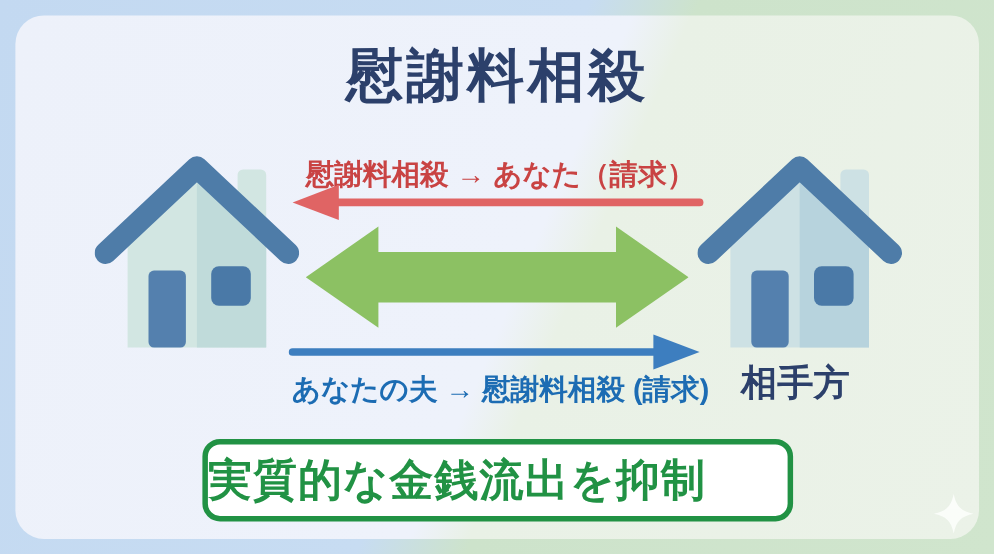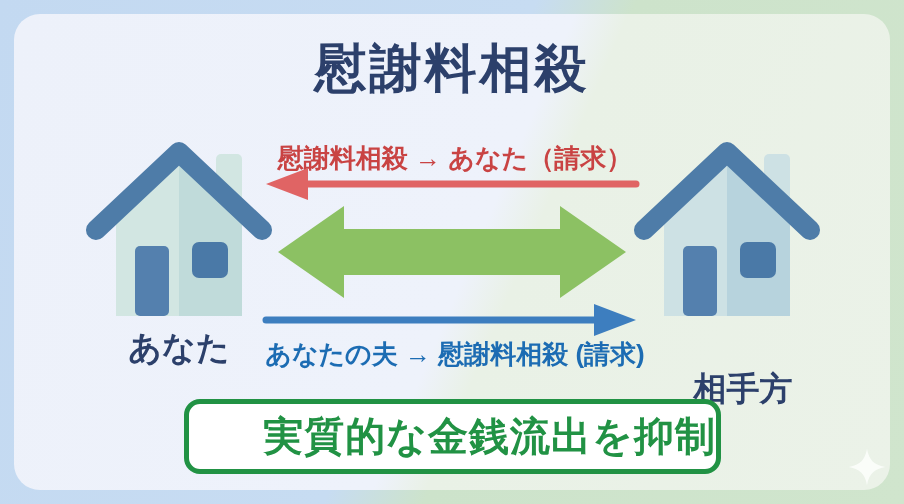--- a/index.html
+++ b/index.html
@@ -20,36 +20,36 @@
     letter-spacing: 3px; color: var(--navy, #2c406b);
   }
   .house { position: absolute; width: 186px; height: 180px; }
   .house-left  { left: 86px;  top: 138px; }
   .house-right { left: 634px; top: 138px; }
   .party-label {
     position: absolute; top: 326px; width: 186px; text-align: center;
     font-size: 33px; font-weight: 800; color: var(--navy, #2c406b);
   }
   .party-label-left  { left: 86px; }
-  .party-label-right { left: 650px; margin-top: 41px; }
+  .party-label-right { left: 630px; }
   .flow-label {
     position: absolute; left: 180px; width: 550px; text-align: center;
     font-size: 26px; font-weight: 800;
   }
   .flow-label-top    { top: 141px; color: var(--red, #c94343); }
   .flow-label-bottom { top: 337px; color: var(--blue, #1c6cb3); }
   .arrow-red   { position: absolute; left: 262px; top: 166px; width: 378px; height: 36px; }
   .arrow-green { position: absolute; left: 278px; top: 204px; width: 348px; height: 96px; }
   .arrow-blue  { position: absolute; left: 262px; top: 302px; width: 378px; height: 36px; }
   .conclusion-box {
     position: absolute; left: 184px; top: 399px; width: 537px; height: 75px;
     background: #ffffff;
     border: 5px solid var(--green_box, #219244);
     border-radius: 16px;
-    display: flex; align-items: center; justify-content: flex-end;
+    display: flex; align-items: center; justify-content: flex-start;
   }
   .conclusion-text {
     font-size: 40px; font-weight: 800; color: var(--green_box, #219244);
     letter-spacing: 1px; white-space: nowrap;
   }
   .sparkle { position: absolute; left: 849px; top: 449px; width: 36px; height: 36px; opacity: 0.92; }
 </style>
 </head>
 <body>
 
@@ -87,21 +87,20 @@
 
   <svg class="house house-right" viewBox="0 0 186 180">
     <rect x="130" y="16" width="26" height="56" rx="5" style="fill:var(--house_body2,#cde1e4)"></rect>
     <polygon points="30,84 93,22 156,84 156,178 30,178" style="fill:var(--house_body2,#cde1e4)"></polygon>
     <polygon points="93,22 156,84 156,178 93,178" style="fill:var(--house_body2_shade,#b7d3dd)"></polygon>
     <path d="M10,92 L93,14 L176,92" fill="none" style="stroke:var(--house_roof,#4e7ca8)" stroke-width="20" stroke-linecap="round" stroke-linejoin="round"></path>
     <rect x="49" y="108" width="34" height="70" rx="5" style="fill:var(--house_door,#5480ae)"></rect>
     <rect x="106" y="104" width="36" height="36" rx="7" style="fill:var(--house_window,#4a79a7)"></rect>
   </svg>
 
-  <div class="party-label party-label-left">あなた</div>
   <div class="party-label party-label-right">相手方</div>
 
   <div class="conclusion-box">
     <span class="conclusion-text">実質的な金銭流出を抑制</span>
   </div>
 
   <svg class="sparkle" viewBox="0 0 32 32">
     <path d="M16,0 C18,10 22,14 32,16 C22,18 18,22 16,32 C14,22 10,18 0,16 C10,14 14,10 16,0 Z" fill="#fcfefb"></path>
   </svg>
 </div>

